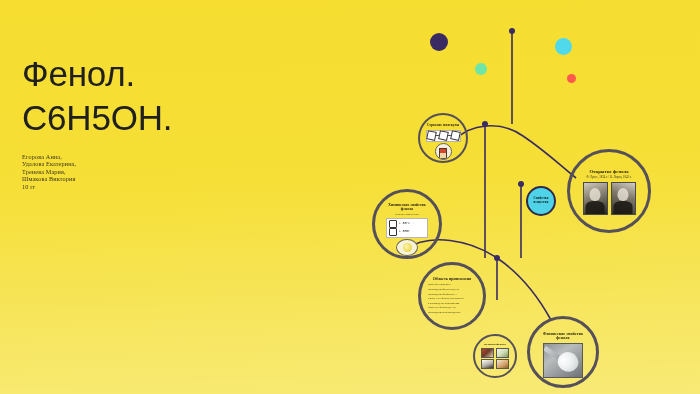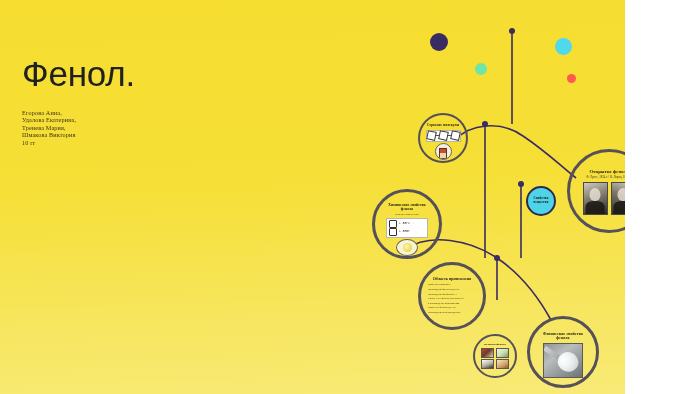--- a/index.html
+++ b/index.html
@@ -6,21 +6,21 @@
   html, body {
     margin: 0;
     padding: 0;
     background: #ffffff;
   }
   body {
     font-family: "Liberation Sans", sans-serif;
   }
   #stage {
     position: relative;
-    width: 625px;
+    width: 700px;
     height: 394px;
     overflow: hidden;
     background: linear-gradient(178deg, #f6dd30 0%, #f6df36 45%, #f7e660 80%, #f8ea76 100%);
   }
   
   #title-block {
     position: absolute;
     left: 22px;
     top: 52px;
     width: 330px;
@@ -282,20 +282,21 @@
     transform-origin: left top;
   }
 </style>
 </head>
 <body>
 
 <div id="stage">
 
   <div id="title-block">
     <div class="title-line">Фенол.</div>
+    <div class="title-line">C6H5OH.</div>
     <div id="authors">
       <div>Егорова Анна,</div>
       <div>Удалова Екатерина,</div>
       <div>Тренева Мария,</div>
       <div>Шмакова Виктория</div>
       <div>10 гг</div>
     </div>
   </div>
 
   <svg id="paths" viewBox="0 0 700 394" xmlns="http://www.w3.org/2000/svg">

